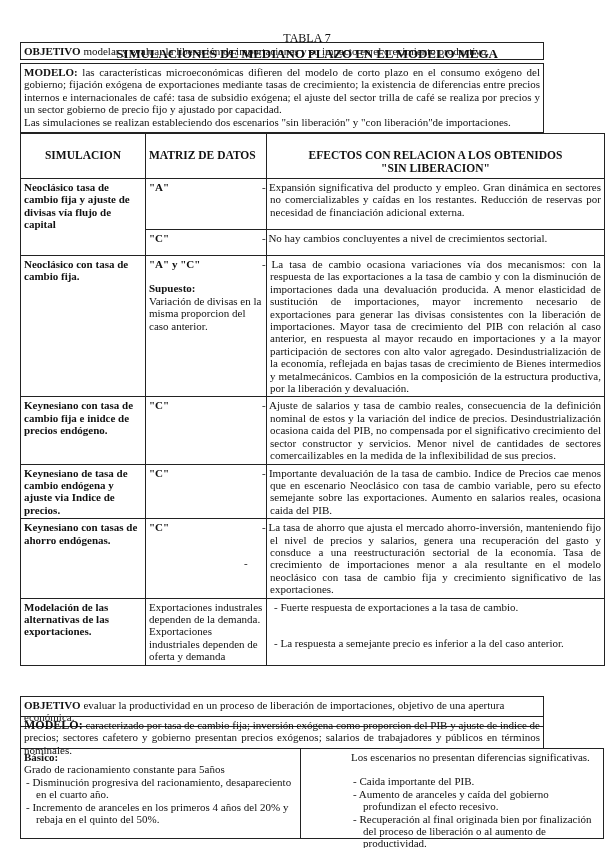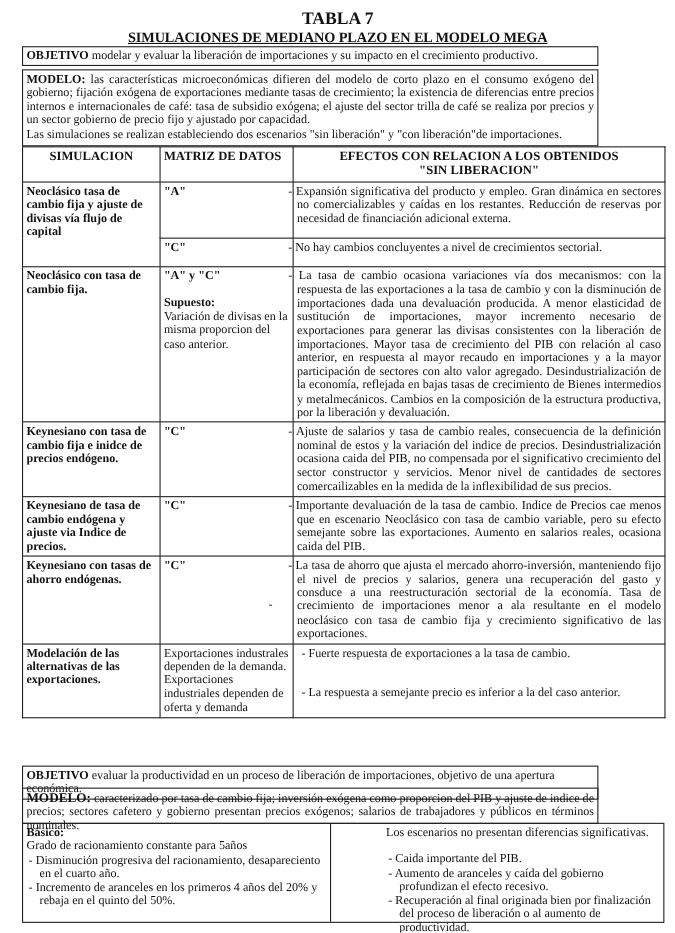--- a/index.html
+++ b/index.html
@@ -4,29 +4,29 @@
 <style>
   html, body { margin: 0; padding: 0; background: #ffffff; }
   body {
     width: 614px; height: 848px; position: relative; overflow: hidden;
     font-family: "Liberation Serif", "DejaVu Serif", serif;
     color: #111;
     font-size: 11px;
     line-height: 12.4px;
   }
   .title-block { position: absolute; left: 0; top: 10px; width: 614px; text-align: center; }
-  .title-main { font-weight: bold; font-size: 16px; line-height: 16px; }
+  .title-main { font-weight: normal; font-size: 12px; line-height: 16px; margin-top: 20px; }
   .title-sub { font-weight: bold; font-size: 13px; line-height: 16px; text-decoration: underline; text-underline-offset: 1px; letter-spacing: -0.1px; }
   .frame { position: absolute; left: 20px; width: 524px; border: 1.5px solid #222; box-sizing: border-box; }
   .b { font-weight: bold; }
   .box-pad { padding: 2px 3px 2px 3px; }
   .just { text-align: justify; }
   table.sim { position: absolute; left: 20px; top: 133px; width: 584px; border-collapse: collapse; table-layout: fixed; }
   table.sim td, table.sim th { border: 1.5px solid #222; vertical-align: top; padding: 2px 3px; }
-  table.sim th { font-weight: bold; text-align: center; font-size: 11.5px; line-height: 13px; padding-top: 2px; padding-bottom: 3px; }
+  table.sim th { font-weight: bold; text-align: center; font-size: 11.5px; line-height: 13px; padding-top: 15px; padding-bottom: 3px; }
   .sim-name { font-weight: bold; }
   .mat-bold { font-weight: bold; }
   .effect { text-align: justify; padding-left: 12px; text-indent: -8px; }
   .bottom { position: absolute; left: 20px; top: 748px; width: 584px; border: 1.5px solid #222; box-sizing: border-box; display: flex; gap: 44px; }
   .bottom .left { width: 280px; border-right: 1.5px solid #222; padding: 2px 3px; box-sizing: border-box; }
   .bottom .right { flex: 1; padding: 2px 3px 2px 6px; box-sizing: border-box; }
   .li { padding-left: 12px; text-indent: -10px; font-family: Liberation Serif, serif; }
 </style>
 </head>
 <body>

